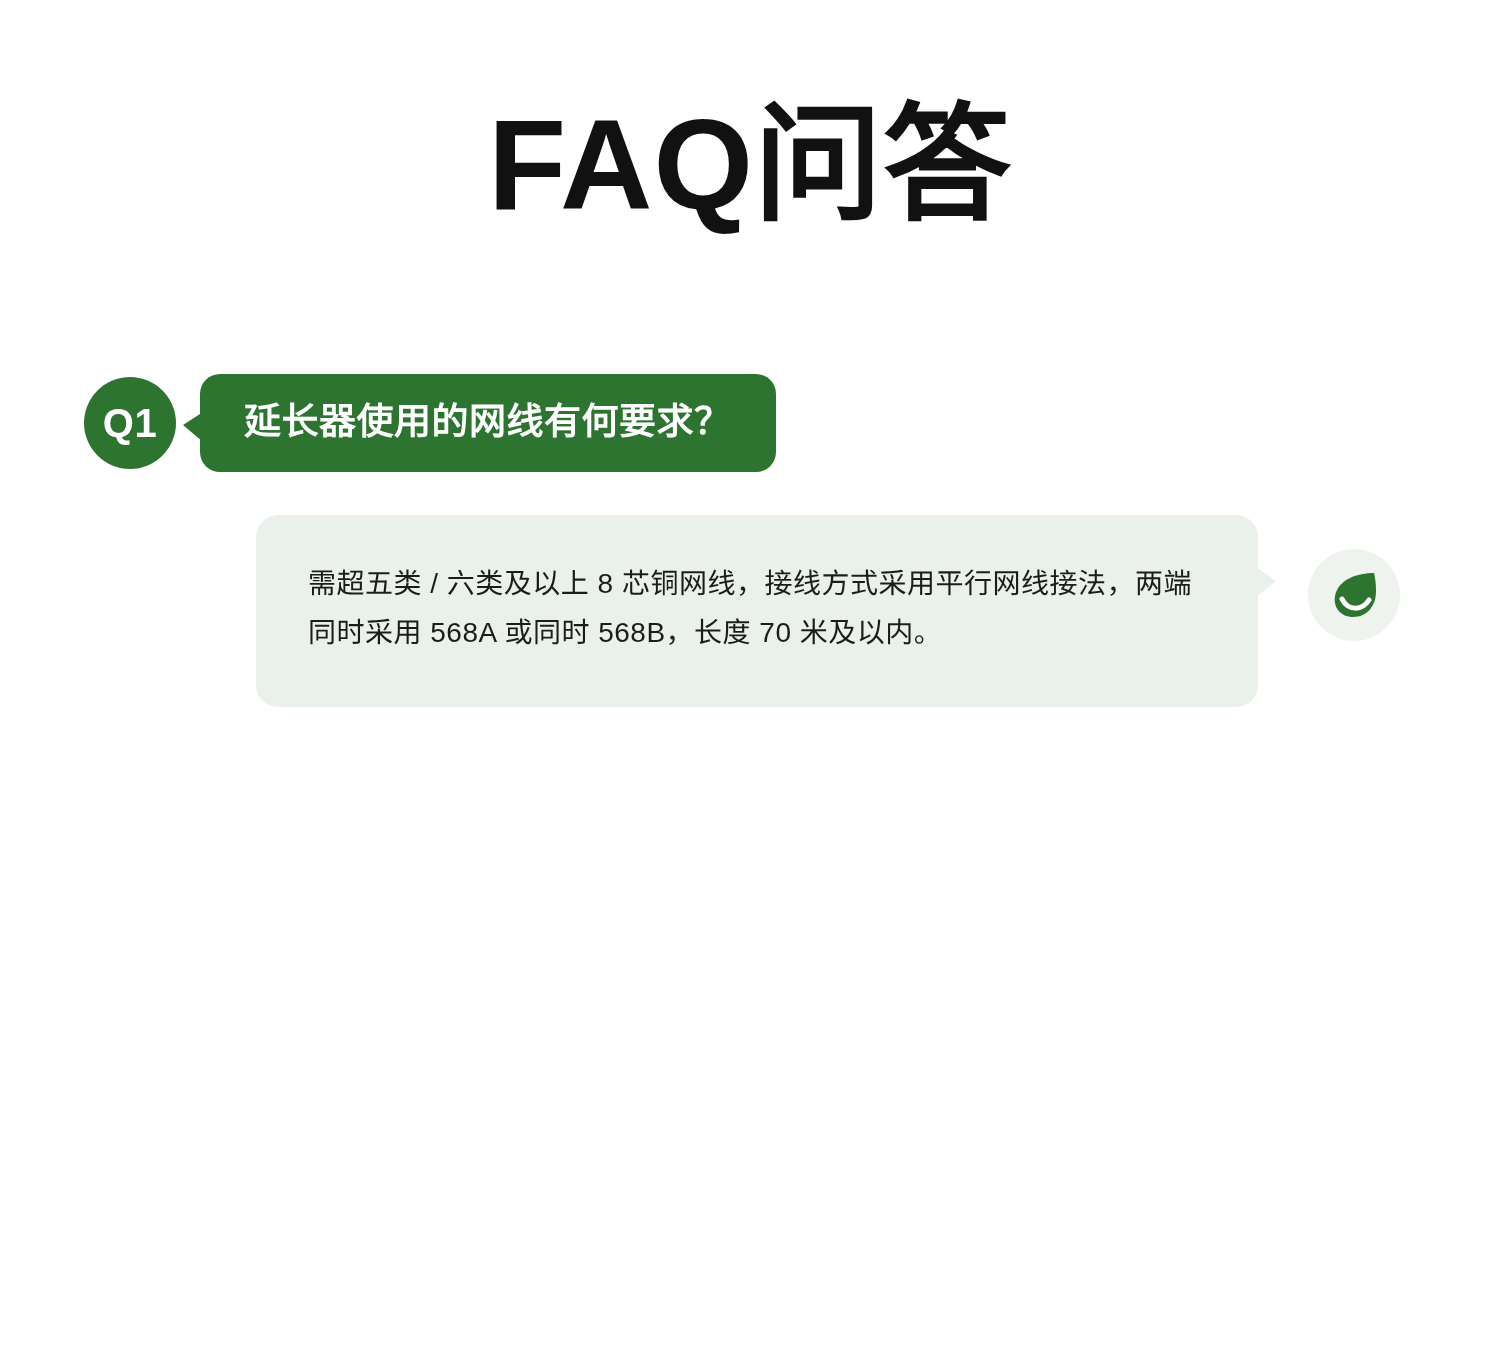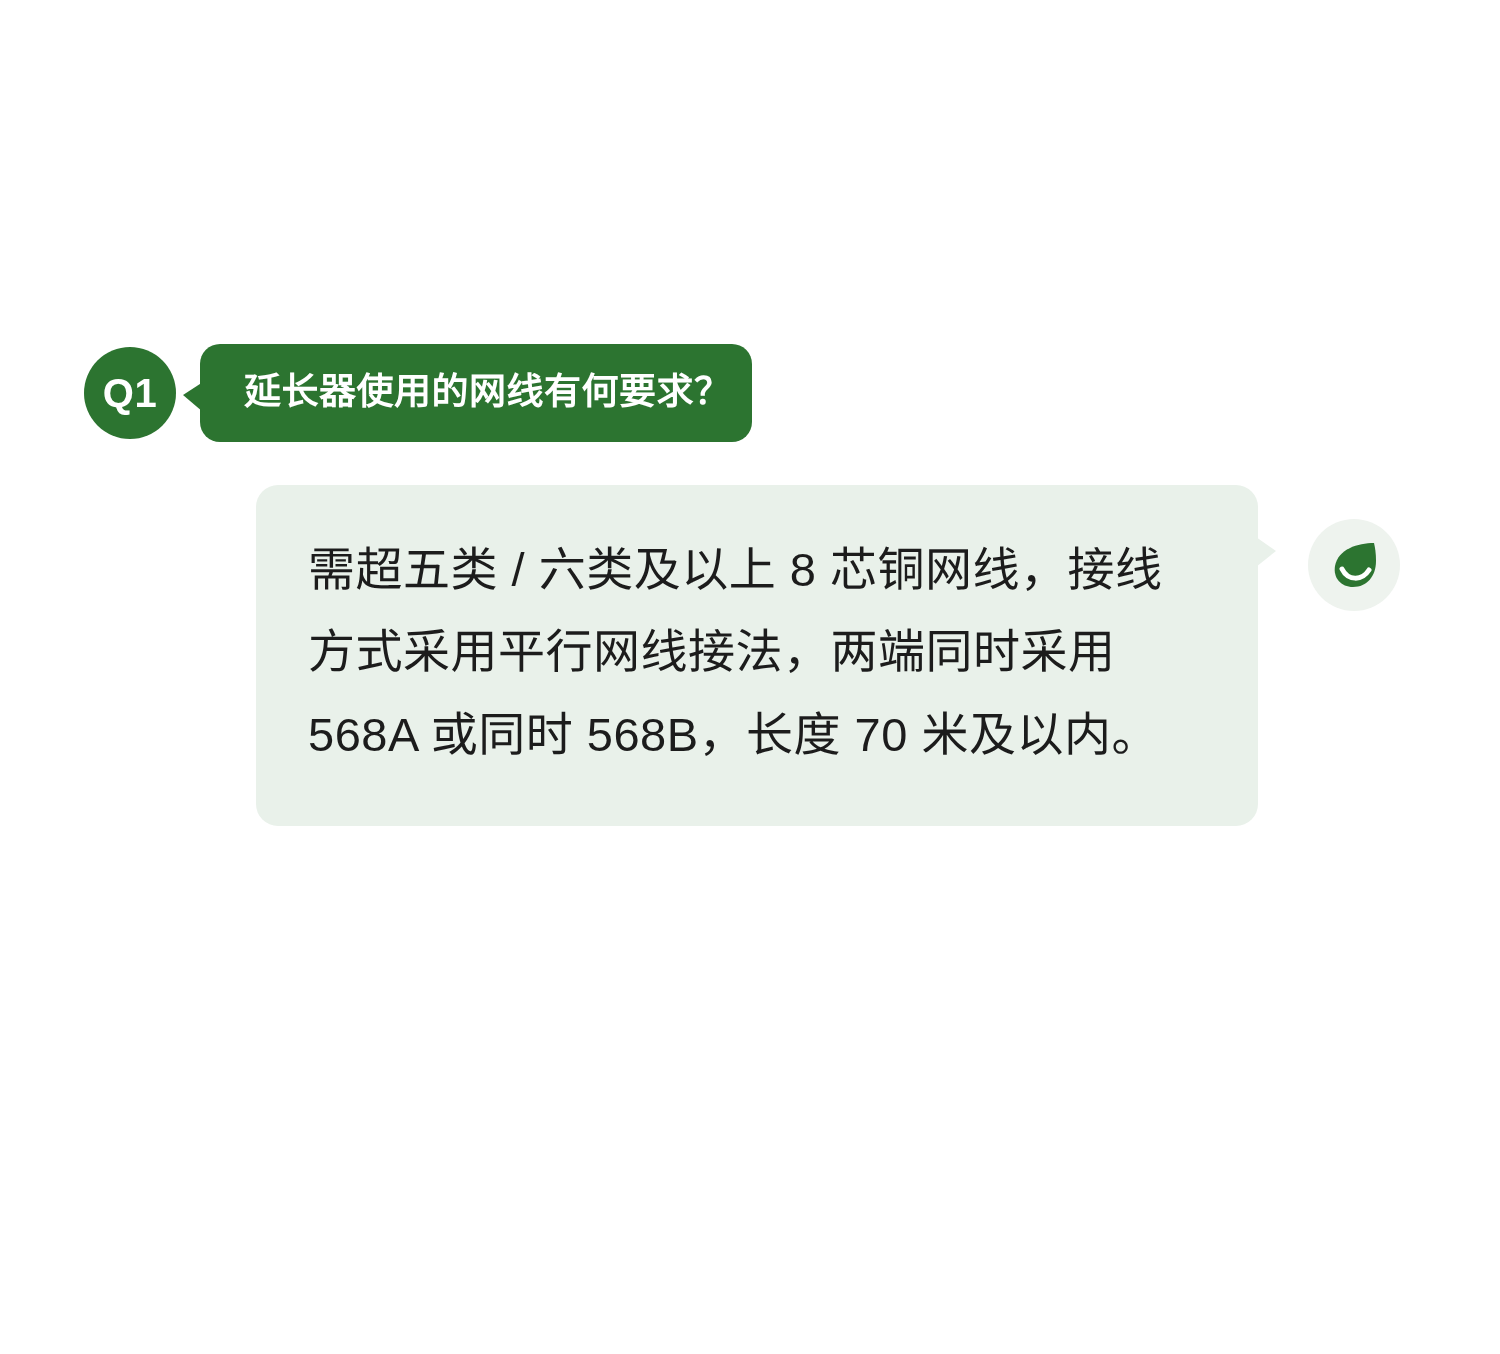--- a/index.html
+++ b/index.html
@@ -34,21 +34,21 @@
     line-height: 1.2;
     font-weight: 700;
     letter-spacing: 1px;
     color: #111111;
     font-family: "Liberation Sans", "DejaVu Sans", sans-serif;
   }
 
   
   .faq-list {
     position: absolute;
-    top: 339px;
+    top: 369px;
     left: 0;
     width: 1500px;
   }
 
   .faq-item {
     position: relative;
     width: 1500px;
   }
 
   .question-row {
@@ -82,21 +82,21 @@
   }
 
   .q-bubble {
     position: relative;
     background: #2c7430;
     color: #ffffff;
     border-radius: 20px;
     font-size: 37px;
     font-weight: 600;
     letter-spacing: 0.5px;
-    padding: 26px 20px 28px 44px;
+    padding: 26px 44px 28px 44px;
     line-height: 1.2;
     white-space: nowrap;
   }
 
   .q-bubble::before {
     content: "";
     position: absolute;
     left: -17px;
     top: 38px;
     width: 0;
@@ -113,21 +113,21 @@
     align-items: flex-start;
     padding-left: 256px;
     margin-top: 36px;
   }
 
   .a-bubble {
     position: relative;
     background: #e9f1ea;
     color: #1c1c1c;
     border-radius: 22px;
-    font-size: 47px;
+    font-size: 28px;
     line-height: 1.75;
     padding: 44px 56px 50px 52px;
     box-sizing: border-box;
     letter-spacing: 0.5px;
   }
 
   .a-bubble.wide { width: 1002px; }
   .a-bubble.short { width: 1002px; padding: 56px 52px 58px 52px; }
 
   .a-bubble::after {
@@ -166,20 +166,21 @@
   #faq-1 .avatar { left: 1308px; top: 34px; }
 
   #faq-2 { margin-top: 72px; }
   #faq-2 .avatar { left: 1308px; top: 34px; }
 </style>
 </head>
 <body>
 
 <div class="page">
 
+  <div class="title">FAQ问答</div>
 
   <div class="faq-list">
 
     <div class="faq-item" id="faq-1">
       <div class="question-row">
         <div class="q-badge">Q1</div>
         <div class="q-bubble-wrap">
           <div class="q-bubble">延长器使用的网线有何要求？</div>
         </div>
       </div>

